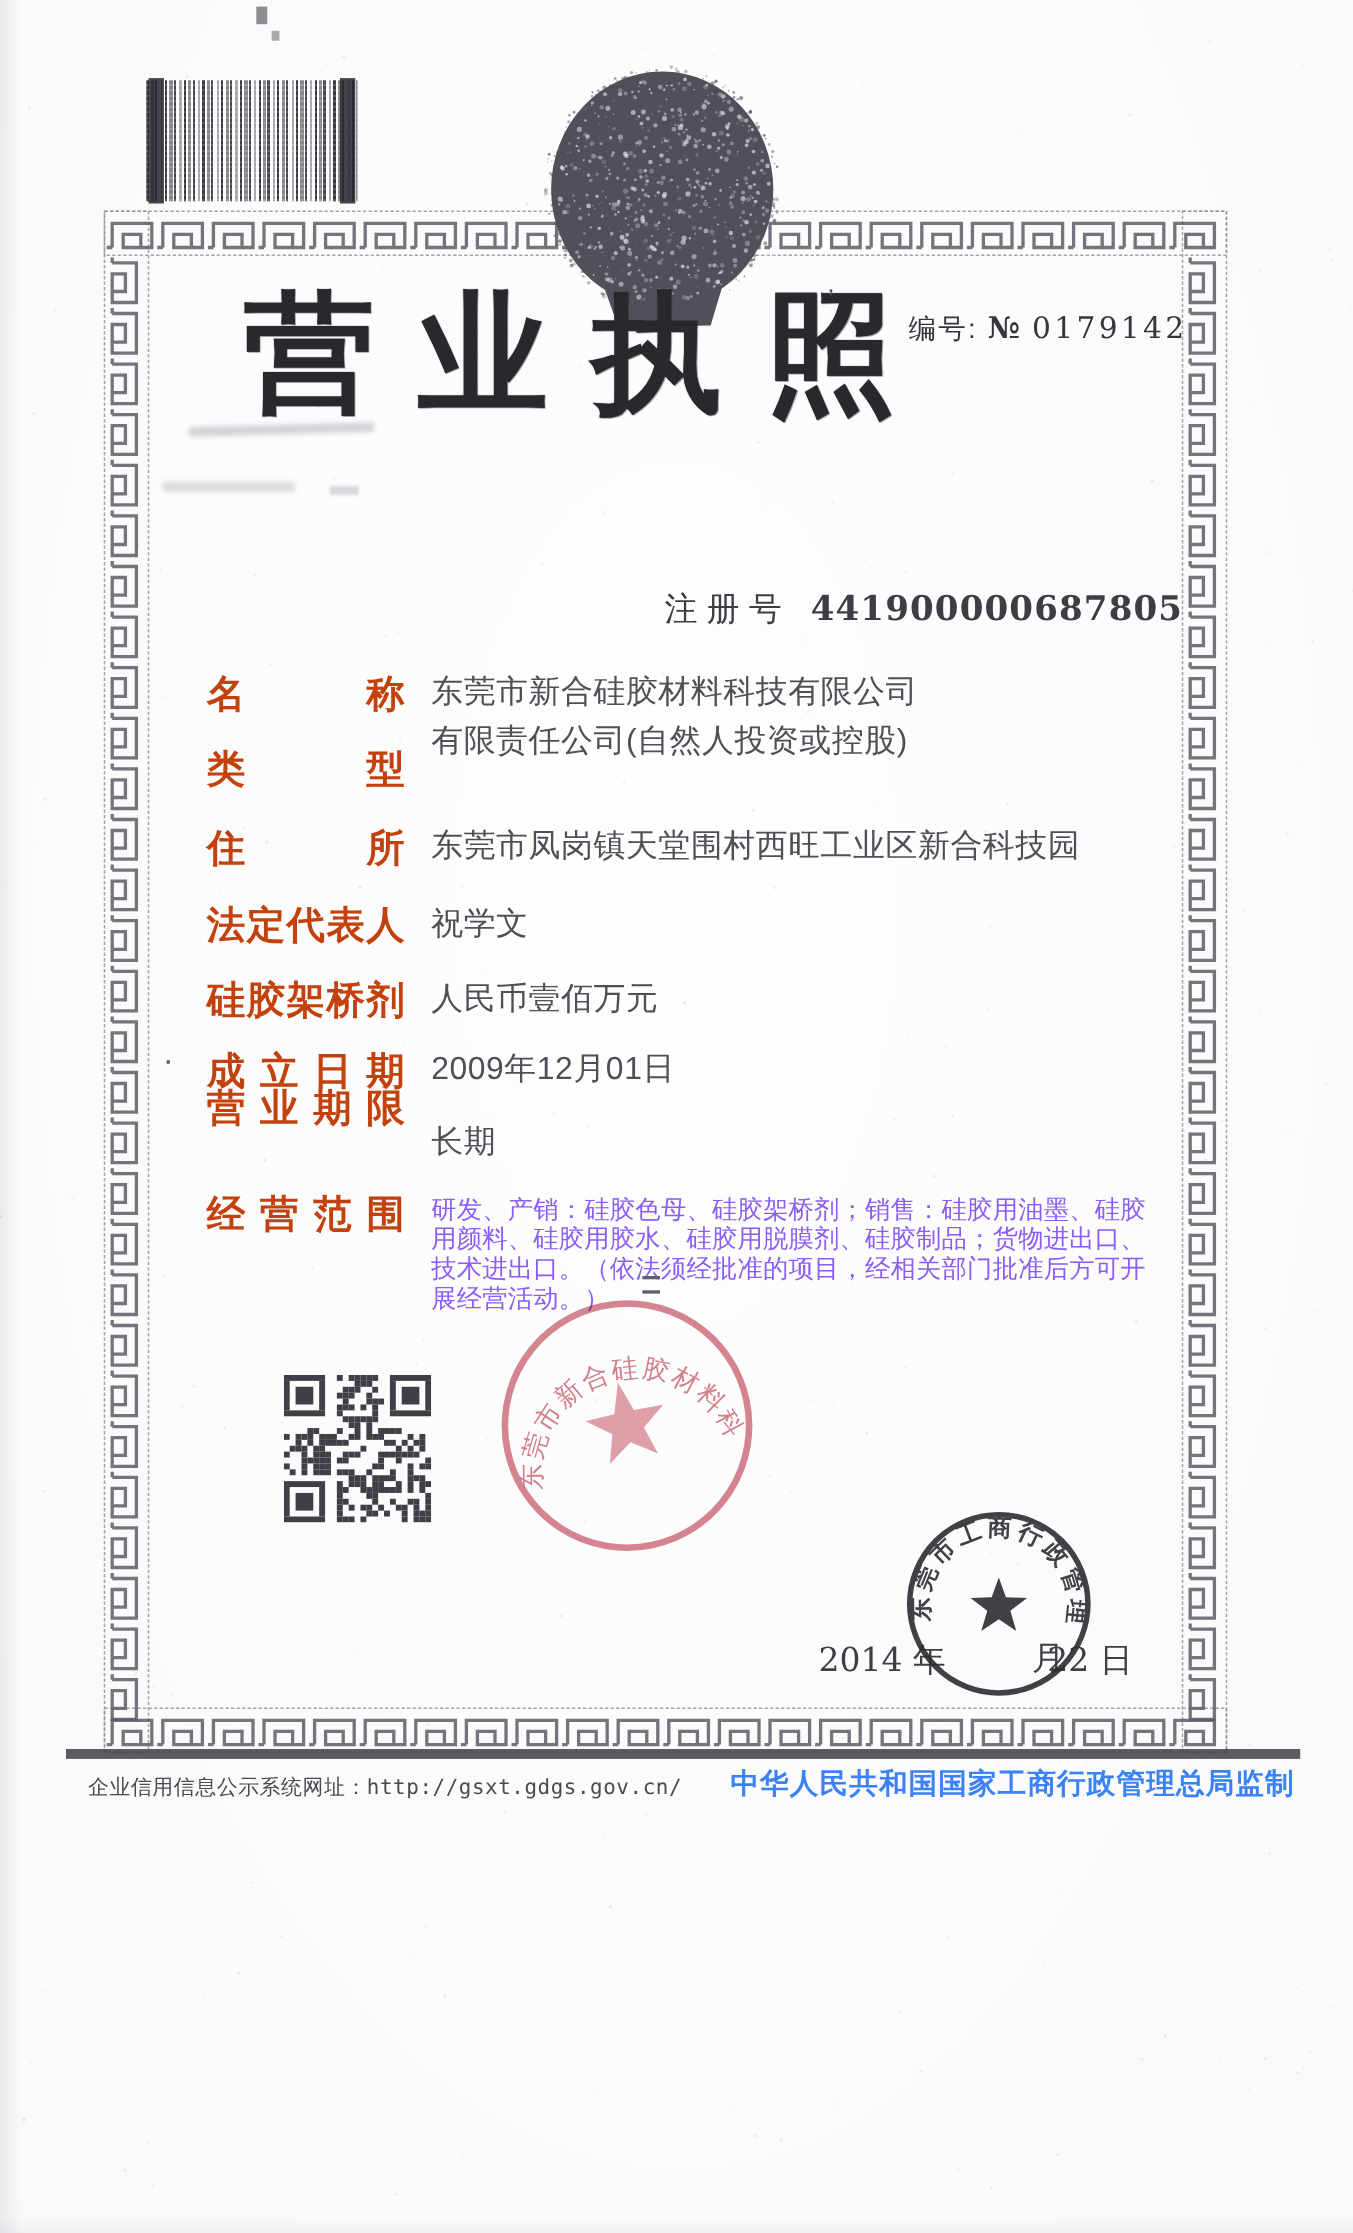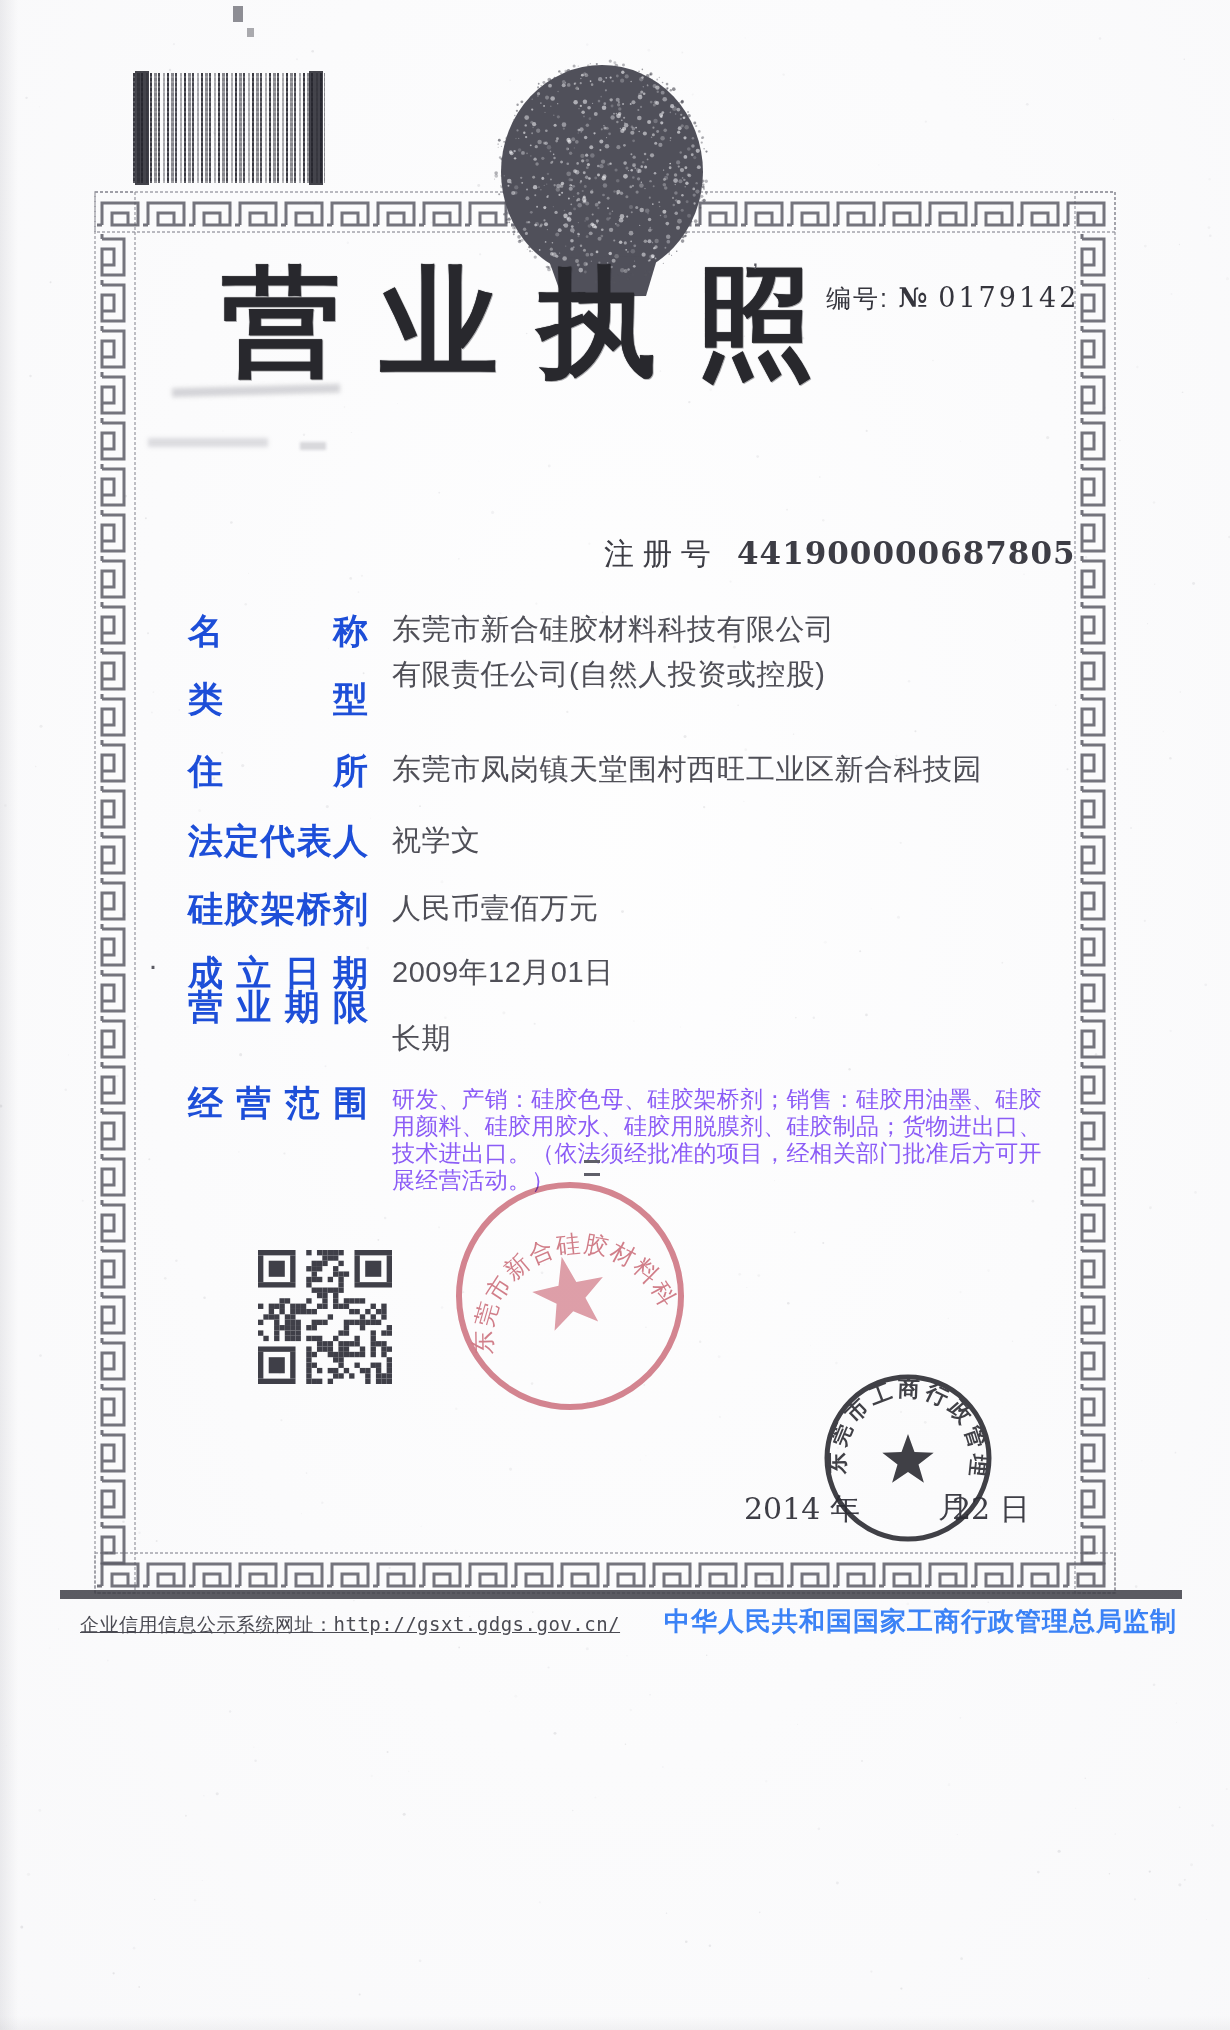--- a/index.html
+++ b/index.html
@@ -46,39 +46,39 @@
     text-shadow:0 0 1px #2c2c31,1px 1px 0 rgba(44,44,49,.35);
     filter:contrast(1.05);
   }
   .regno-line{left:604px;top:534px;z-index:3;font-size:30px;color:#3d3d45;white-space:nowrap;}
   .regno-line .num{font-family:"DejaVu Serif",serif;font-size:31px;letter-spacing:1px;margin-left:18px;font-weight:bold;}
 
   
   .row{z-index:3;}
   .row .lbl{
     position:absolute;left:188px;width:180px;
-    font-size:35px;font-weight:600;color:#1d4ed8;
+    font-size:35px;font-weight:600;color:#c2410c;
     text-align:justify;text-align-last:justify;white-space:nowrap;
     letter-spacing:0;
   }
   .row .val{
     position:absolute;left:392px;width:668px;
     font-size:29px;color:#4f4f57;letter-spacing:.5px;line-height:1.2;
   }
   .row .val.small{font-size:23px;line-height:1.18;color:#8b5cf6;letter-spacing:.2px;}
 
   
   .registrar{left:610px;top:1424px;z-index:3;font-size:36px;font-weight:600;color:#45454d;letter-spacing:10px;white-space:nowrap;}
   .dateline{z-index:3;font-size:30px;color:#3e3e46;white-space:nowrap;font-family:"DejaVu Serif","Liberation Serif",serif;}
   .d-year{left:744px;top:1489px;}
   .d-month{left:938px;top:1487px;font-family:"Liberation Sans",sans-serif;}
   .d-day{left:952px;top:1489px;}
 
   
-  .footer-left{left:80px;top:1612px;z-index:3;font-size:19px;color:#4a4a52;font-family:"DejaVu Sans Mono","Liberation Mono",monospace;letter-spacing:.5px;text-decoration:underline;}
+  .footer-left{left:80px;top:1612px;z-index:3;font-size:19px;color:#4a4a52;font-family:"DejaVu Sans Mono","Liberation Mono",monospace;letter-spacing:.5px;}
   .footer-right{left:664px;top:1604px;z-index:3;font-size:26px;font-weight:600;color:#3b82f6;letter-spacing:1px;}
 
   
   .seal{pointer-events:none;}
   .red-seal{left:450px;top:1176px;z-index:4;mix-blend-mode:multiply;opacity:.82;transform:rotate(-12deg);}
   .black-seal{left:820px;top:1370px;z-index:5;opacity:.9;}
 
   .qr{left:258px;top:1250px;z-index:3;}
 
   .bottom-bar{left:60px;top:1590px;width:1122px;height:9px;background:#3e3e47;opacity:.85;z-index:2;}

